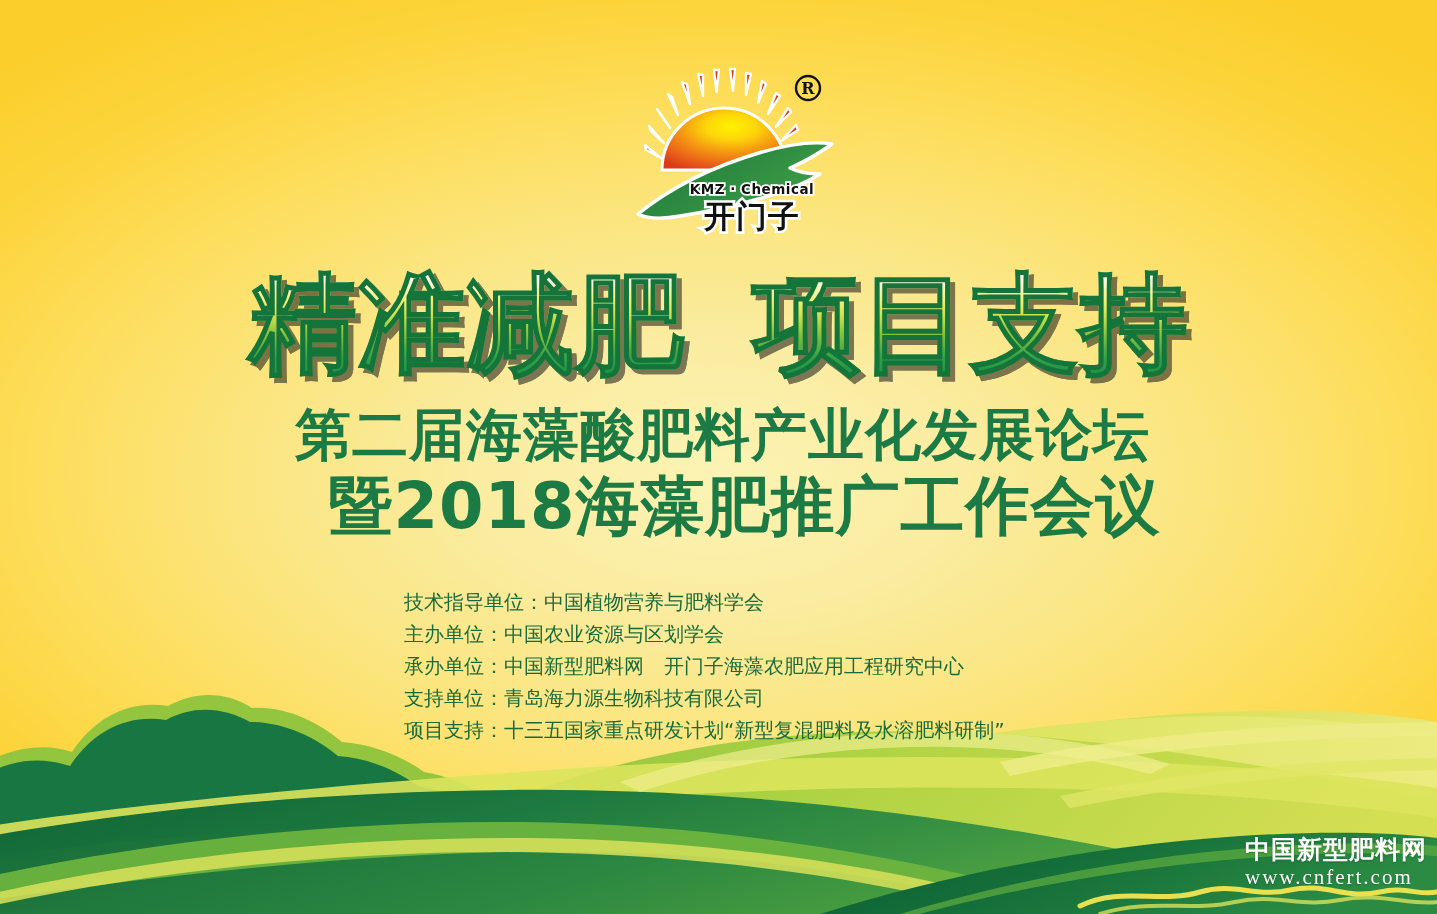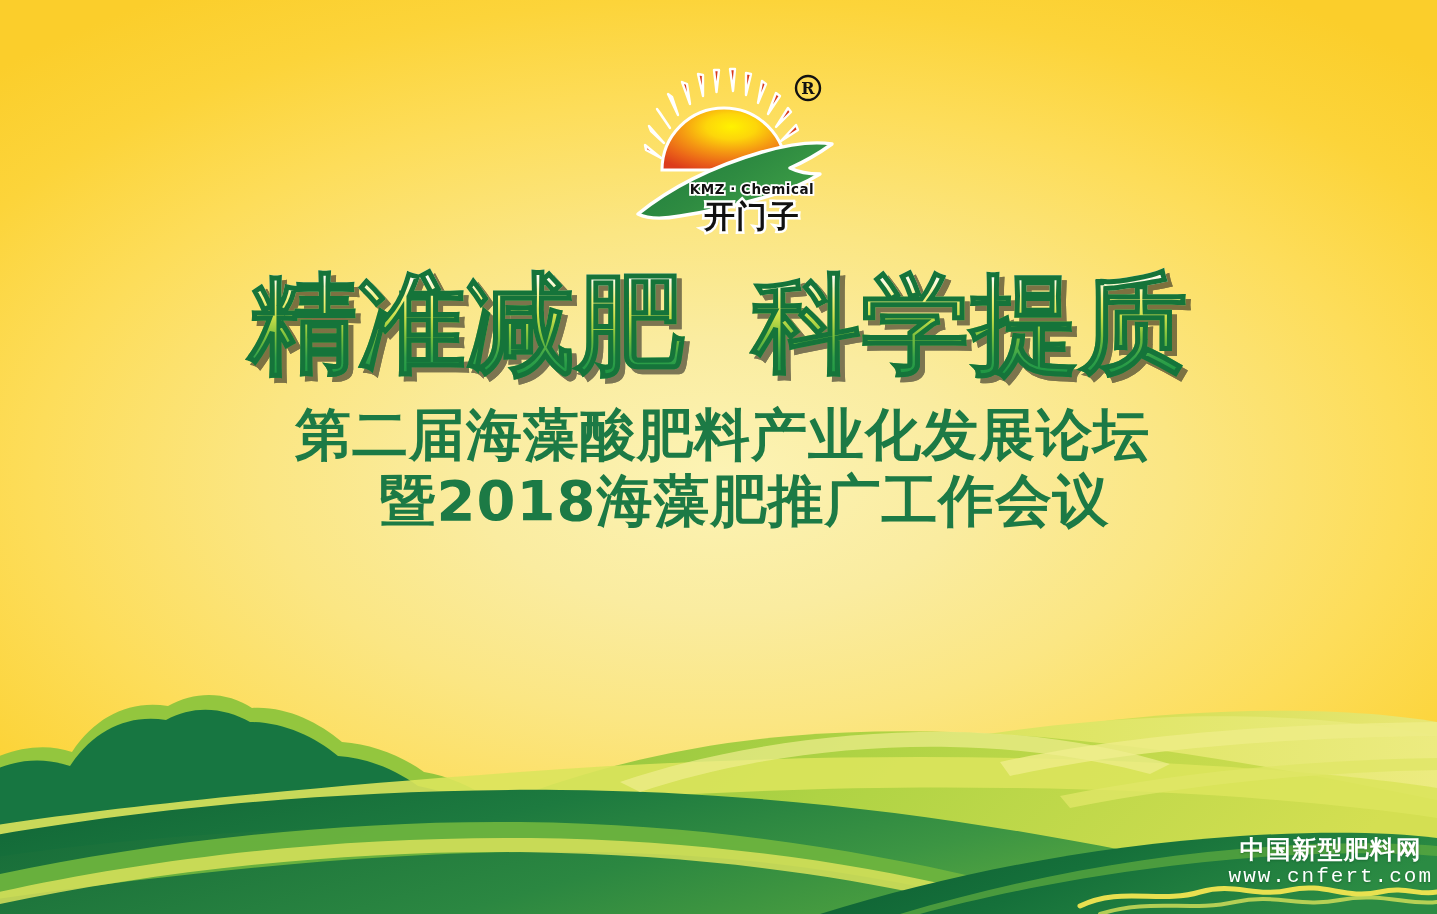--- a/index.html
+++ b/index.html
@@ -83,60 +83,60 @@
     white-space: nowrap;
   }
   .subhead .sub-line1 {
     display: block;
     font-size: 56px;
     line-height: 1.1;
     letter-spacing: 1px;
   }
   .subhead .sub-line2 {
     display: block;
-    font-size: 56px;
+    font-size: 64px;
     line-height: 1.26;
     letter-spacing: 1px;
     margin-left: 44px;
   }
 
   
   .credits {
     position: absolute;
     left: 404px;
     top: 586px;
     color: #1A6B3C;
     font-size: 20px;
     line-height: 32px;
     white-space: nowrap;
   }
   .credits .line { display: block; }
 
   
   .watermark {
     position: absolute;
-    right: 4px;
+    right: 10px;
     bottom: 24px;
-    text-align: center;
+    text-align: left;
     color: #FFFFFF;
     text-shadow: 0 1px 2px rgba(0,60,20,0.35);
   }
   .watermark .wm-cn {
     display: block;
     font-size: 25px;
     font-weight: bold;
     letter-spacing: 1px;
     line-height: 1.1;
   }
   .watermark .wm-url {
     display: block;
     font-size: 21px;
     letter-spacing: 2px;
     line-height: 1.25;
-    font-family: Liberation Mono, monospace;
+    font-family: Liberation Serif, serif;
   }
 </style>
 </head>
 <body>
 
 <div id="poster">
 
   <svg class="art" viewBox="0 0 1437 914" preserveAspectRatio="none" xmlns="http://www.w3.org/2000/svg">
     <defs>
       <linearGradient id="gHillA" x1="0" y1="0" x2="1" y2="0.35">
@@ -283,27 +283,34 @@
       <g>
         <text x="130" y="132" text-anchor="middle" font-family="DejaVu Sans, Liberation Sans, sans-serif" font-size="13.5" font-weight="bold" letter-spacing="0.5" fill="#111111" stroke="#FFFFFF" stroke-width="3.6" paint-order="stroke fill">KMZ · Chemical</text>
         <text x="130" y="165" text-anchor="middle" font-family="DejaVu Sans, Liberation Sans, sans-serif" font-size="31" font-weight="bold" letter-spacing="1" fill="#111111" stroke="#FFFFFF" stroke-width="5" paint-order="stroke fill">开门子</text>
       </g>
     </svg>
   </div>
 
   <div class="headline">
     <span class="hl-txt">精准减肥</span>
     <span class="hl-gap"></span>
-    <span class="hl-txt">科学提质</span>
+    <span class="hl-txt">项目支持</span>
   </div>
 
   <div class="subhead">
     <span class="sub-line1">第二届海藻酸肥料产业化发展论坛</span>
     <span class="sub-line2">暨2018海藻肥推广工作会议</span>
   </div>
 
+  <div class="credits">
+    <span class="line">技术指导单位：中国植物营养与肥料学会</span>
+    <span class="line">主办单位：中国农业资源与区划学会</span>
+    <span class="line">承办单位：中国新型肥料网　开门子海藻农肥应用工程研究中心</span>
+    <span class="line">支持单位：青岛海力源生物科技有限公司</span>
+    <span class="line">项目支持：十三五国家重点研发计划“新型复混肥料及水溶肥料研制”</span>
+  </div>
 
   <div class="watermark">
     <span class="wm-cn">中国新型肥料网</span>
     <span class="wm-url">www.cnfert.com</span>
   </div>
 
 </div>
 
 </body></html>

